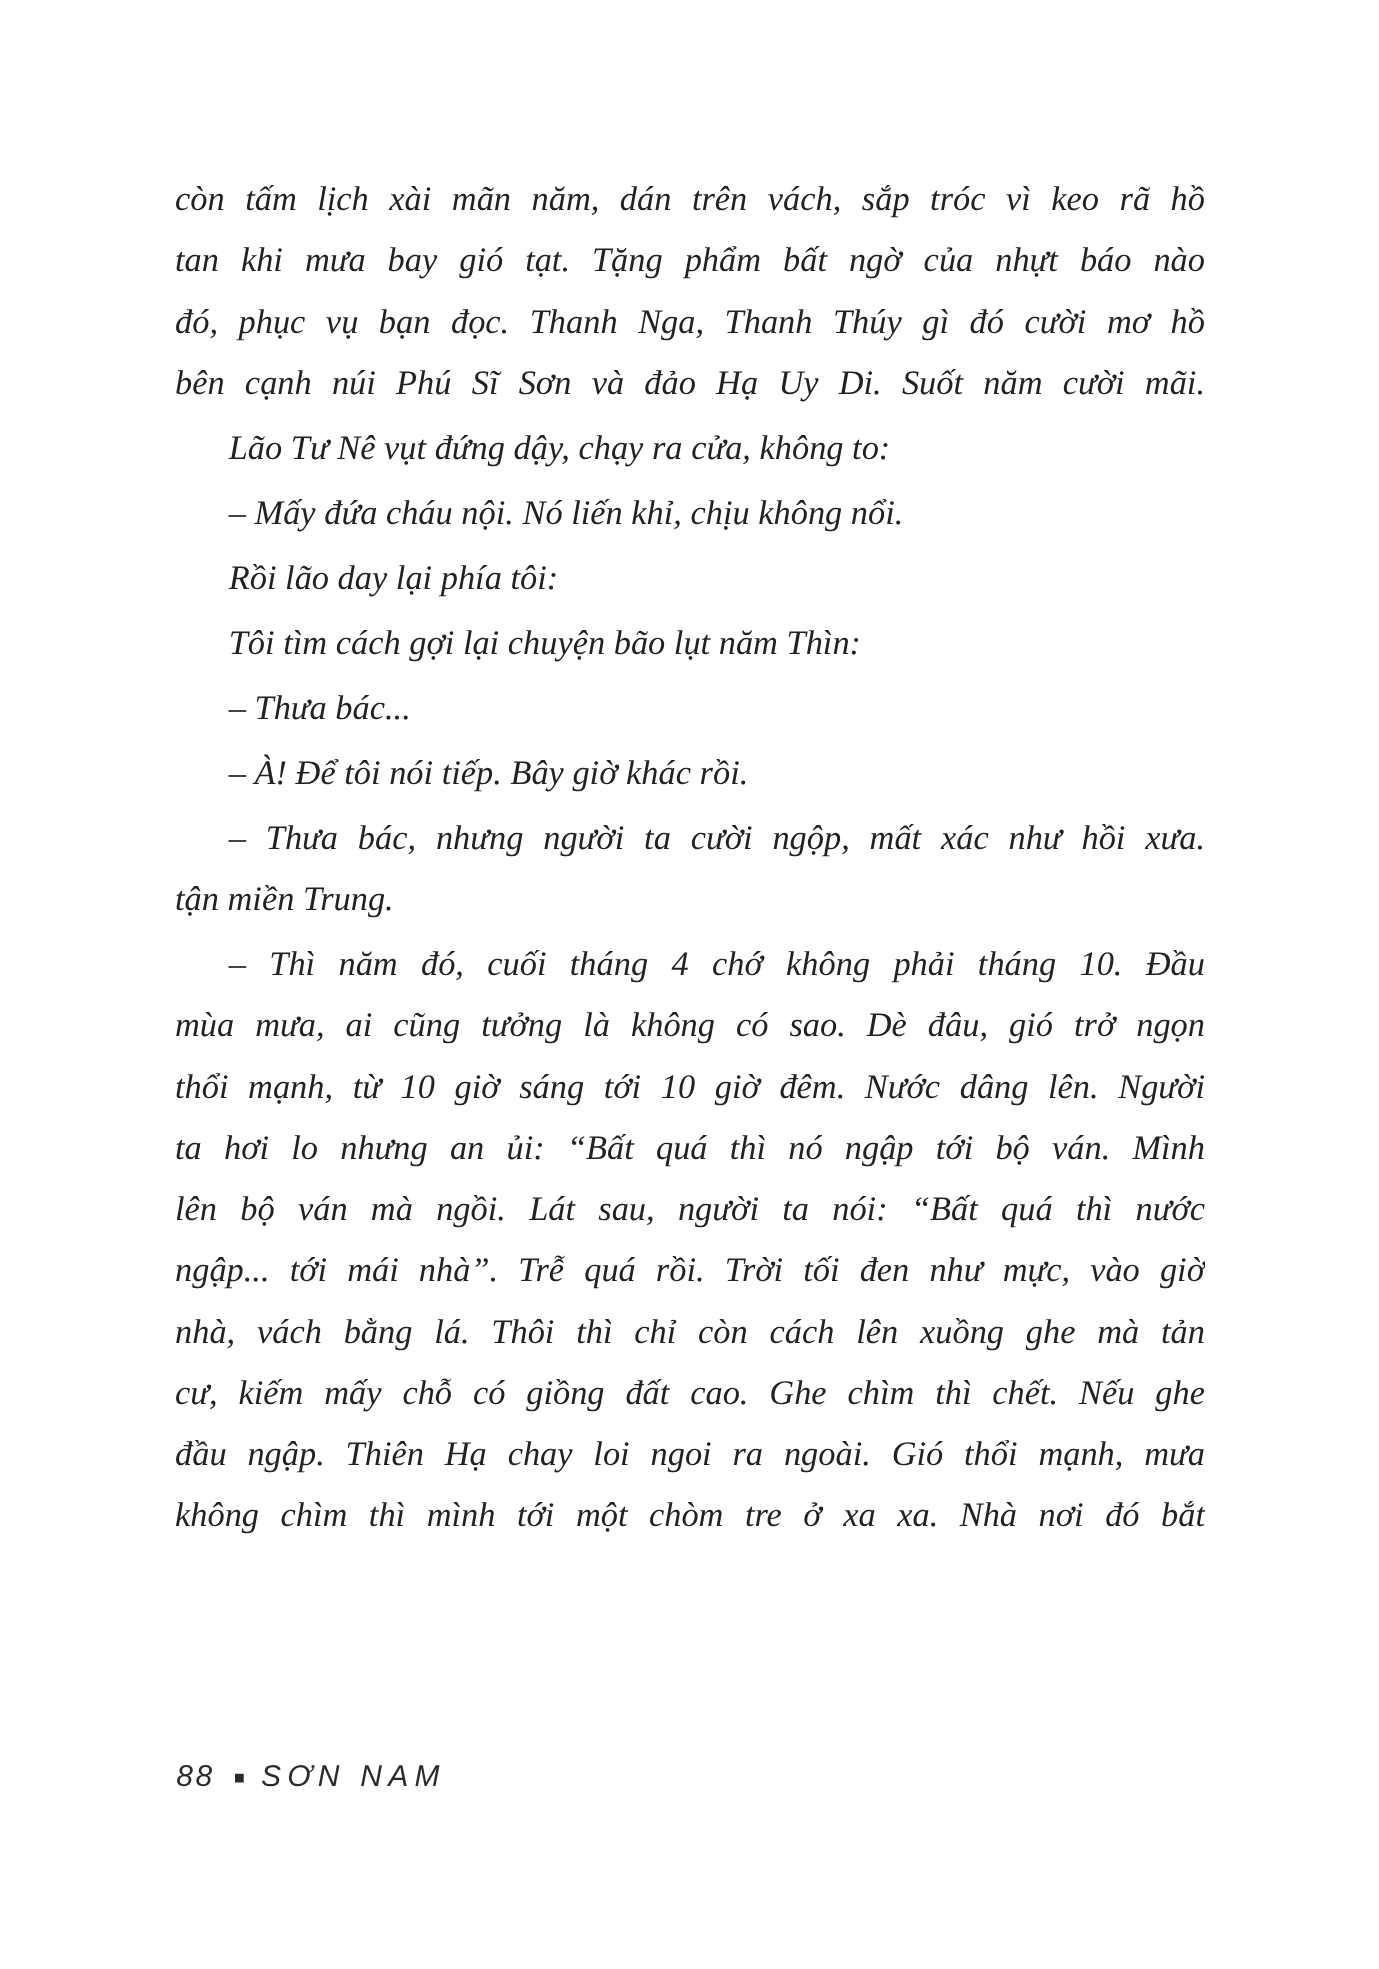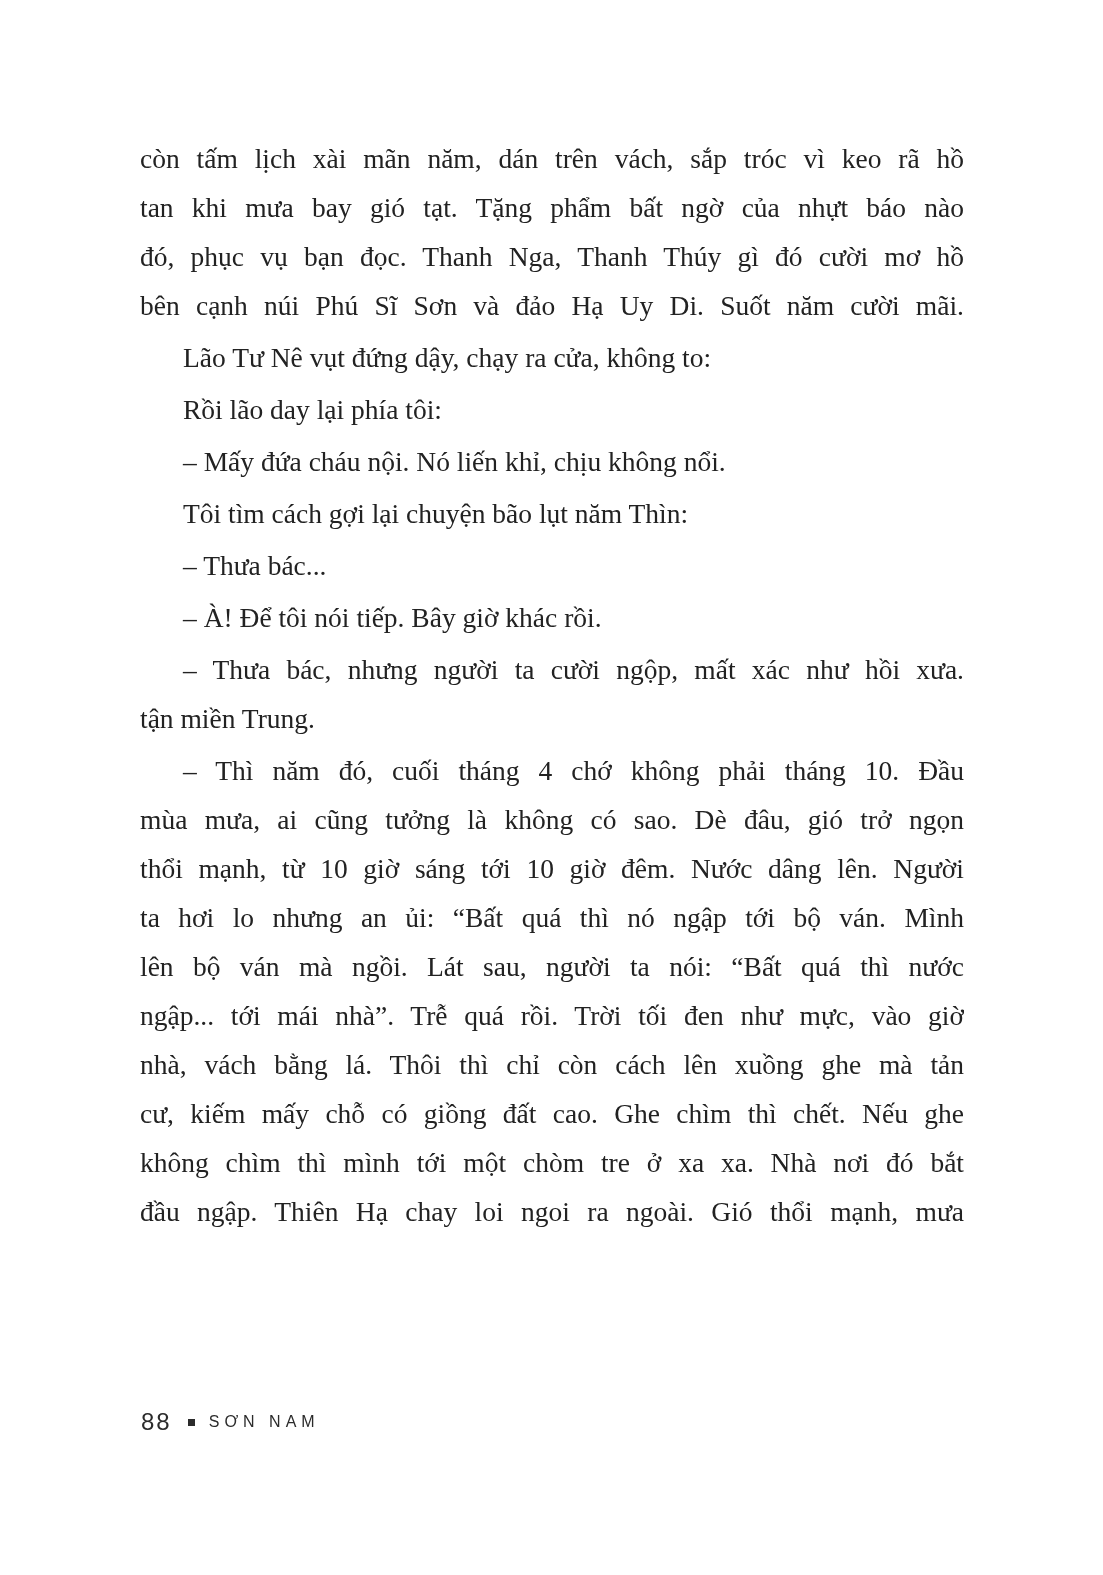--- a/index.html
+++ b/index.html
@@ -7,20 +7,21 @@
     padding: 0;
     background: #ffffff;
   }
   .page {
     position: relative;
     width: 980px;
     height: 1575px;
     background: #ffffff;
     overflow: hidden;
     font-family: "Liberation Serif", serif;
+    font-style: italic;
   }
   .text-block {
     position: absolute;
     left: 140px;
     top: 134px;
     width: 824px;
     color: #222222;
     font-size: 27.5px;
   }
   .para {
@@ -54,44 +55,44 @@
     letter-spacing: 2px;
   }
   .footer .sq {
     display: inline-block;
     width: 7px;
     height: 7px;
     background: #2b2b2b;
     margin: 0 14px 0 16px;
   }
   .footer .author {
-    font-size: 16px;
+    font-size: 24px;
     letter-spacing: 5px;
   }
 </style>
 </head>
 <body>
 
 <div class="page">
 
   <div class="text-block">
       <div class="para">
         <div class="line fill">còn tấm lịch xài mãn năm, dán trên vách, sắp tróc vì keo rã hồ</div>
         <div class="line fill">tan khi mưa bay gió tạt. Tặng phẩm bất ngờ của nhựt báo nào</div>
         <div class="line fill">đó, phục vụ bạn đọc. Thanh Nga, Thanh Thúy gì đó cười mơ hồ</div>
         <div class="line fill">bên cạnh núi Phú Sĩ Sơn và đảo Hạ Uy Di. Suốt năm cười mãi.</div>
       </div>
       <div class="para">
         <div class="line indent">Lão Tư Nê vụt đứng dậy, chạy ra cửa, không to:</div>
       </div>
       <div class="para">
-        <div class="line indent">Rồi lão day lại phía tôi:</div>
+        <div class="line indent">– Mấy đứa cháu nội. Nó liến khỉ, chịu không nổi.</div>
       </div>
       <div class="para">
-        <div class="line indent">– Mấy đứa cháu nội. Nó liến khỉ, chịu không nổi.</div>
+        <div class="line indent">Rồi lão day lại phía tôi:</div>
       </div>
       <div class="para">
         <div class="line indent">Tôi tìm cách gợi lại chuyện bão lụt năm Thìn:</div>
       </div>
       <div class="para">
         <div class="line indent">– Thưa bác...</div>
       </div>
       <div class="para">
         <div class="line indent">– À! Để tôi nói tiếp. Bây giờ khác rồi.</div>
       </div>
@@ -101,22 +102,22 @@
       </div>
       <div class="para">
         <div class="line fill indent">– Thì năm đó, cuối tháng 4 chớ không phải tháng 10. Đầu</div>
         <div class="line fill">mùa mưa, ai cũng tưởng là không có sao. Dè đâu, gió trở ngọn</div>
         <div class="line fill">thổi mạnh, từ 10 giờ sáng tới 10 giờ đêm. Nước dâng lên. Người</div>
         <div class="line fill">ta hơi lo nhưng an ủi: “Bất quá thì nó ngập tới bộ ván. Mình</div>
         <div class="line fill">lên bộ ván mà ngồi. Lát sau, người ta nói: “Bất quá thì nước</div>
         <div class="line fill">ngập... tới mái nhà”. Trễ quá rồi. Trời tối đen như mực, vào giờ</div>
         <div class="line fill">nhà, vách bằng lá. Thôi thì chỉ còn cách lên xuồng ghe mà tản</div>
         <div class="line fill">cư, kiếm mấy chỗ có giồng đất cao. Ghe chìm thì chết. Nếu ghe</div>
+        <div class="line fill">đầu ngập. Thiên Hạ chay loi ngoi ra ngoài. Gió thổi mạnh, mưa</div>
         <div class="line fill">không chìm thì mình tới một chòm tre ở xa xa. Nhà nơi đó bắt</div>
-        <div class="line fill">đầu ngập. Thiên Hạ chay loi ngoi ra ngoài. Gió thổi mạnh, mưa</div>
       </div>
     </div>
 
   <div class="footer">
     <span class="page-num">88</span>
     <span class="sq"></span>
     <span class="author">SƠN NAM</span>
   </div>
 
 </div>

